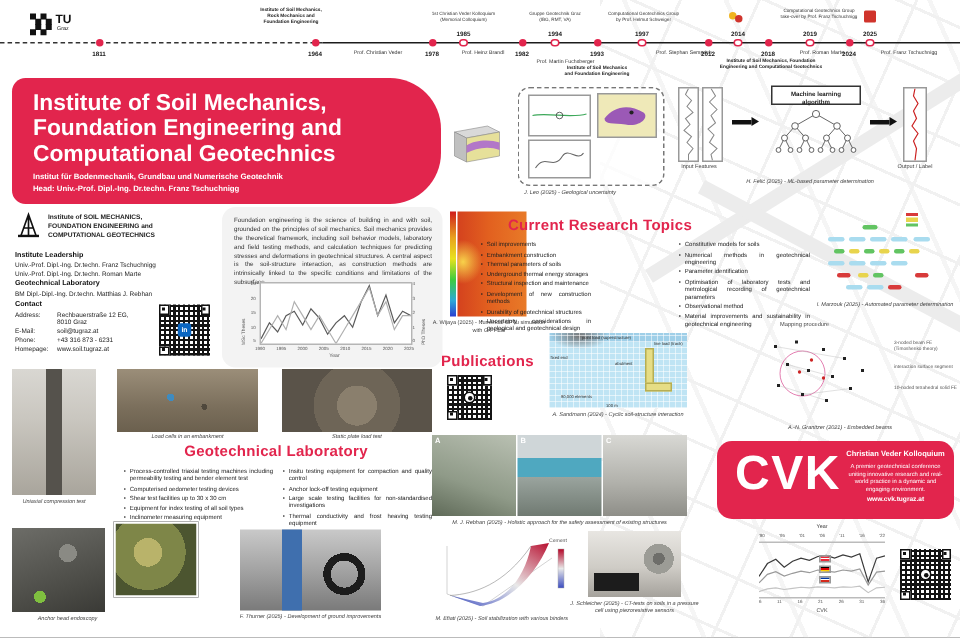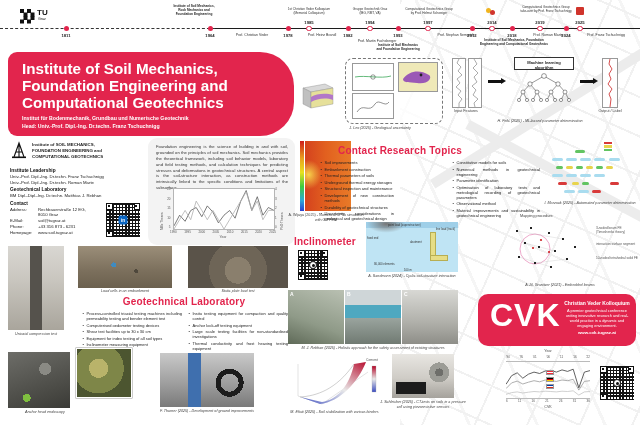--- a/index.html
+++ b/index.html
@@ -326,21 +326,21 @@
   </div>
 
   <div>
     <div class="abs" style="left:300px;top:141px;width:3.5px;height:70px;background:linear-gradient(180deg,#d01c1c,#e8a21e 25%,#e8e21e 45%,#3ecb3e 65%,#2ea8d8 85%,#2a3ed0);"></div>
     <div class="abs" style="left:305px;top:141px;width:46px;height:70px;
          background:radial-gradient(ellipse 40% 30% at 8% 48%,#f8d24a 0,rgba(248,210,74,0) 70%),linear-gradient(90deg,#d4421e,#e2601f 45%,#e87a28);"></div>
     <div class="abs cap" style="left:286px;top:213px;width:80px;">A. Wijaya (2025) - Numerical CPTu simulation with G-PFEM</div>
   </div>
 
   <div>
-    <div class="abs h2" style="left:310px;top:145px;width:180px;">Contact Research Topics</div>
+    <div class="abs h2" style="left:310px;top:145px;width:180px;">Current Research Topics</div>
     <div class="abs" style="left:320px;top:160px;width:74px;">
       <div class="li">Soil improvements</div>
       <div class="li">Embankment construction</div>
       <div class="li">Thermal parameters of soils</div>
       <div class="li">Underground thermal energy storages</div>
       <div class="li">Structural inspection and maintenance</div>
       <div class="li">Development of new construction methods</div>
       <div class="li">Durability of geotechnical structures</div>
       <div class="li">Uncertainty considerations in geological and geotechnical design</div>
     </div>
@@ -415,21 +415,21 @@
         </g>
       </svg>
     </div>
     <div class="abs" style="left:596px;top:226px;width:42px;font-size:3.2px;color:#555;line-height:1.3;">3-noded beam FE (Timoshenko theory)</div>
     <div class="abs" style="left:596px;top:242px;width:42px;font-size:3.2px;color:#555;line-height:1.3;">interaction surface segment</div>
     <div class="abs" style="left:596px;top:256px;width:42px;font-size:3.2px;color:#555;line-height:1.3;">10-noded tetrahedral solid FE</div>
     <div class="abs cap" style="left:495px;top:283px;width:130px;font-style:italic;">A.-N. Granitzer (2021) - Embedded beams</div>
   </div>
 
   <div>
-    <div class="abs h2" style="left:294px;top:236px;width:80px;text-align:left;">Inclinometer</div>
+    <div class="abs h2" style="left:294px;top:236px;width:80px;text-align:left;">Publications</div>
     <div class="qr" style="left:298px;top:250px;width:30px;height:30px;">
       <div class="fp" style="left:0;top:0;"></div>
       <div class="fp" style="right:0;top:0;"></div>
       <div class="fp" style="left:0;bottom:0;"></div>
       <div class="qr-center badge-dot"></div>
     </div>
   </div>
 
   <div>
     <div class="abs" style="left:366px;top:222px;width:92px;height:50px;background:

